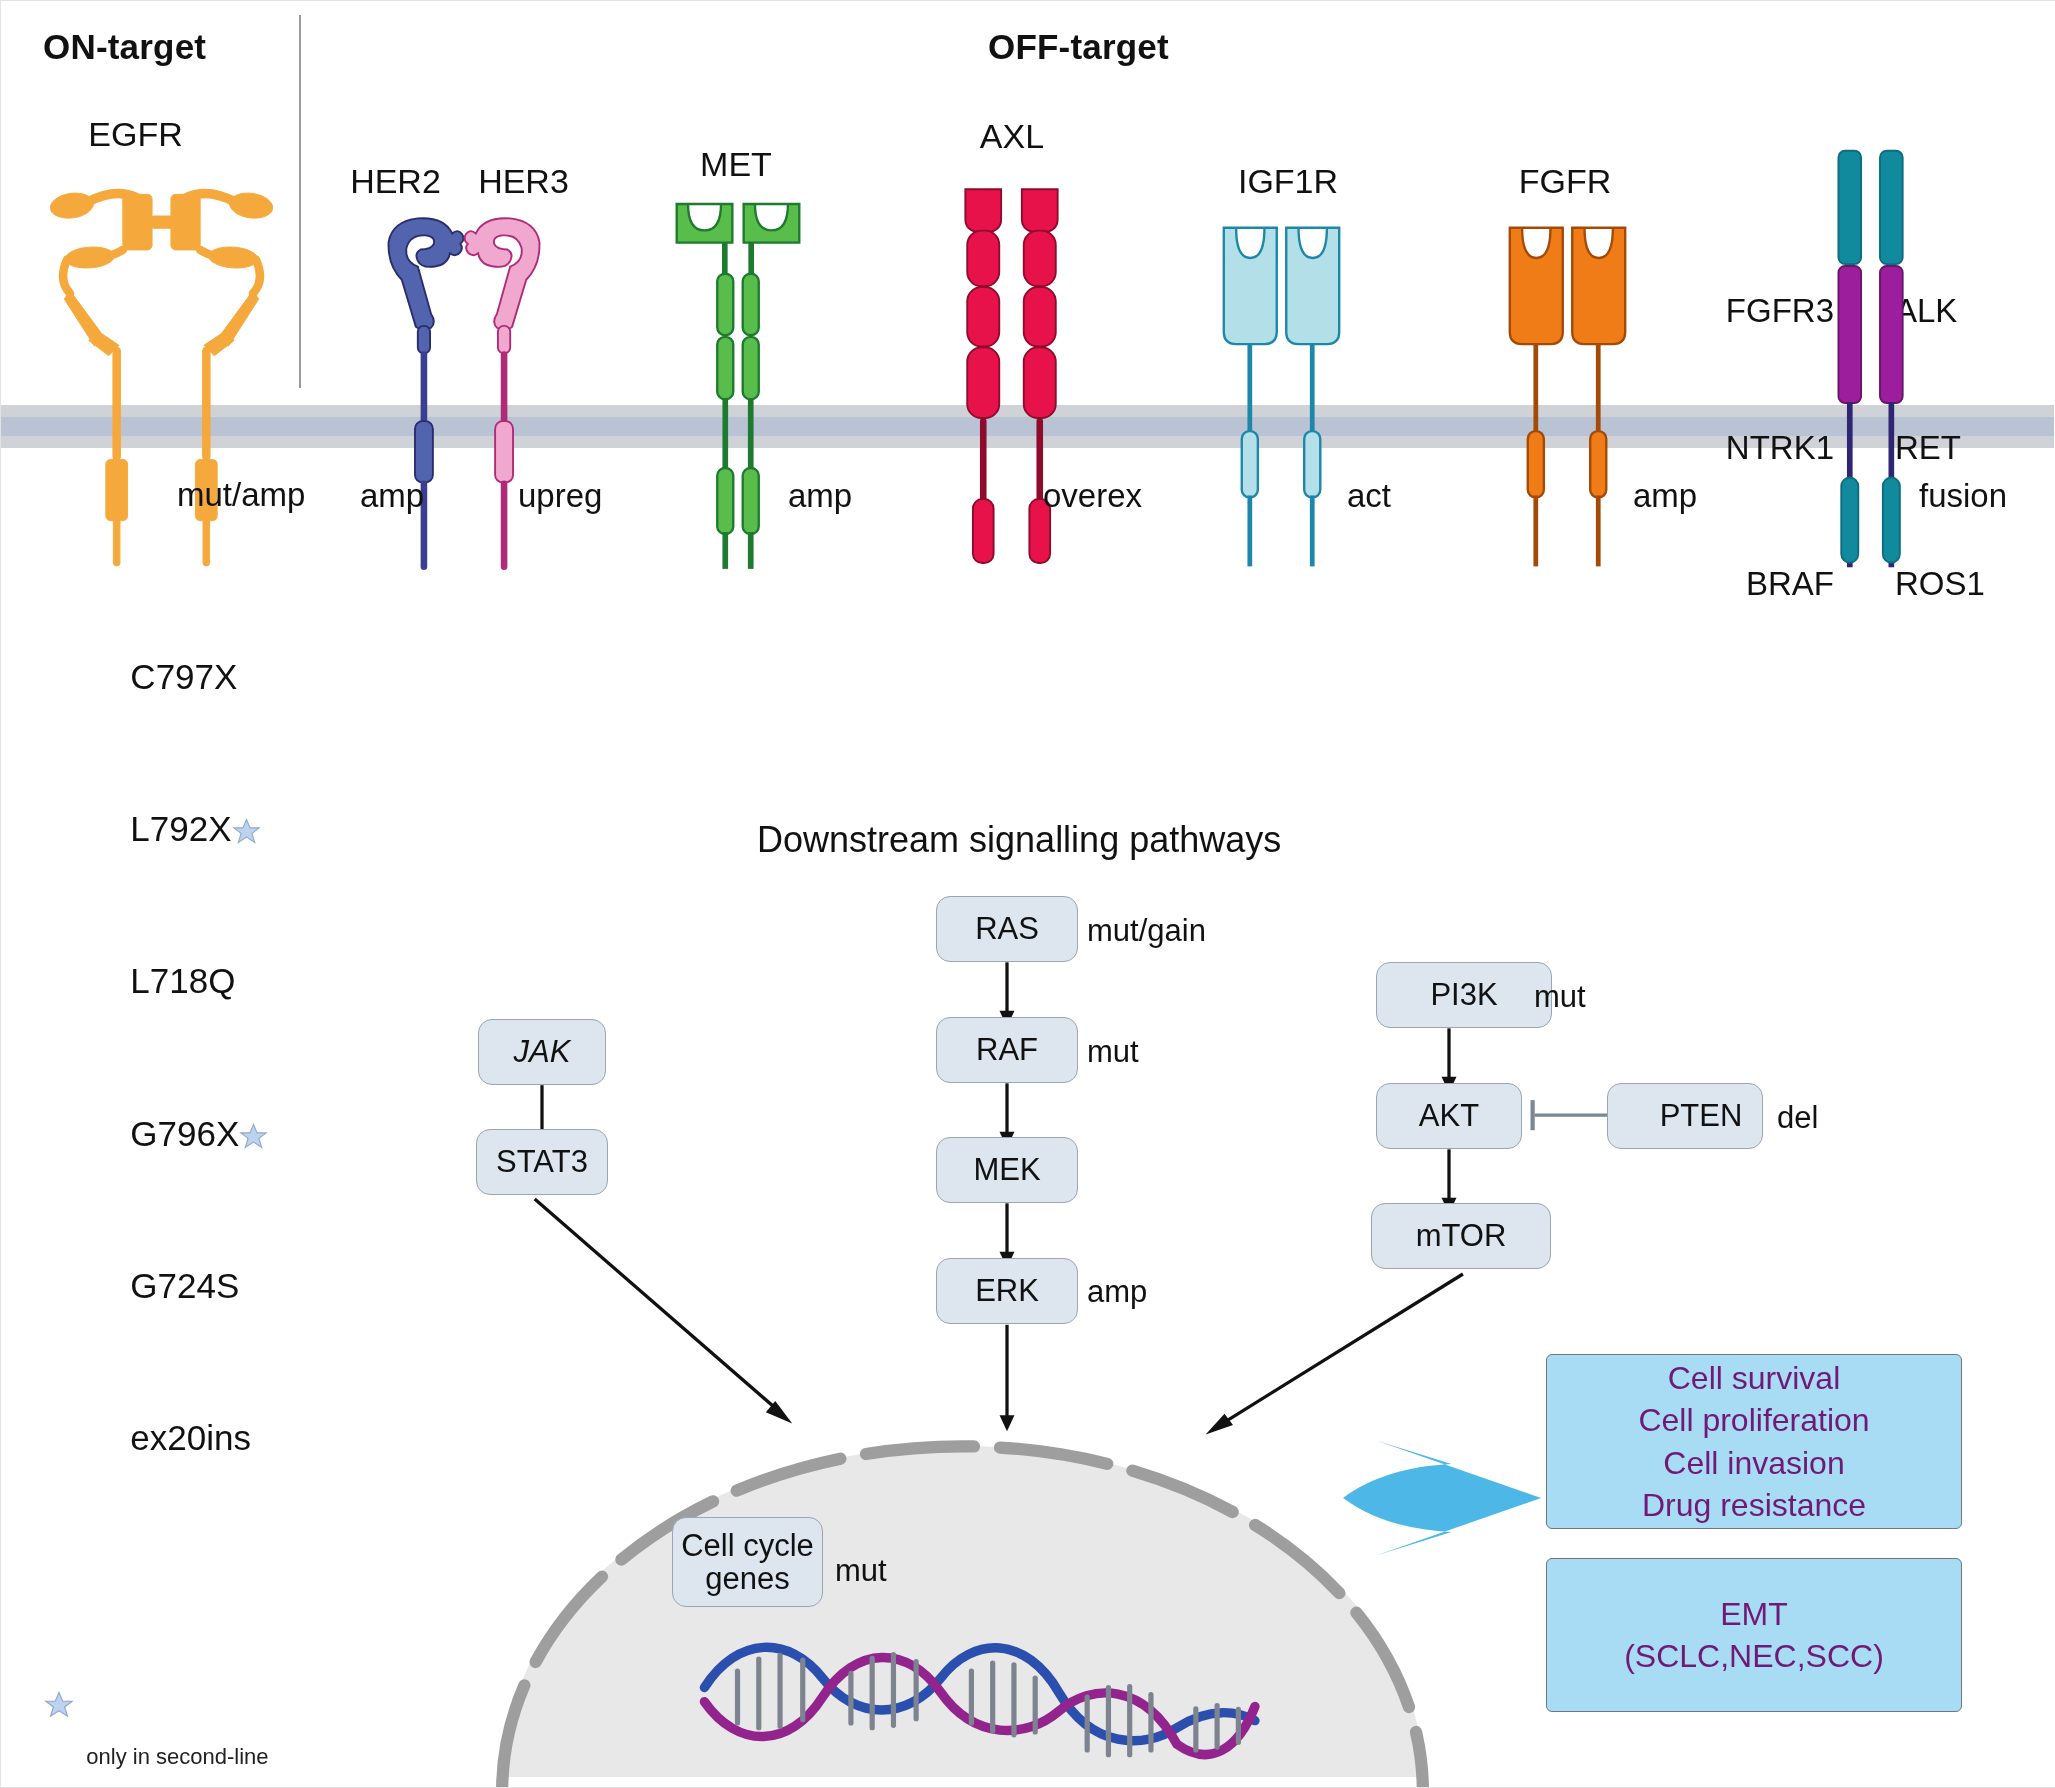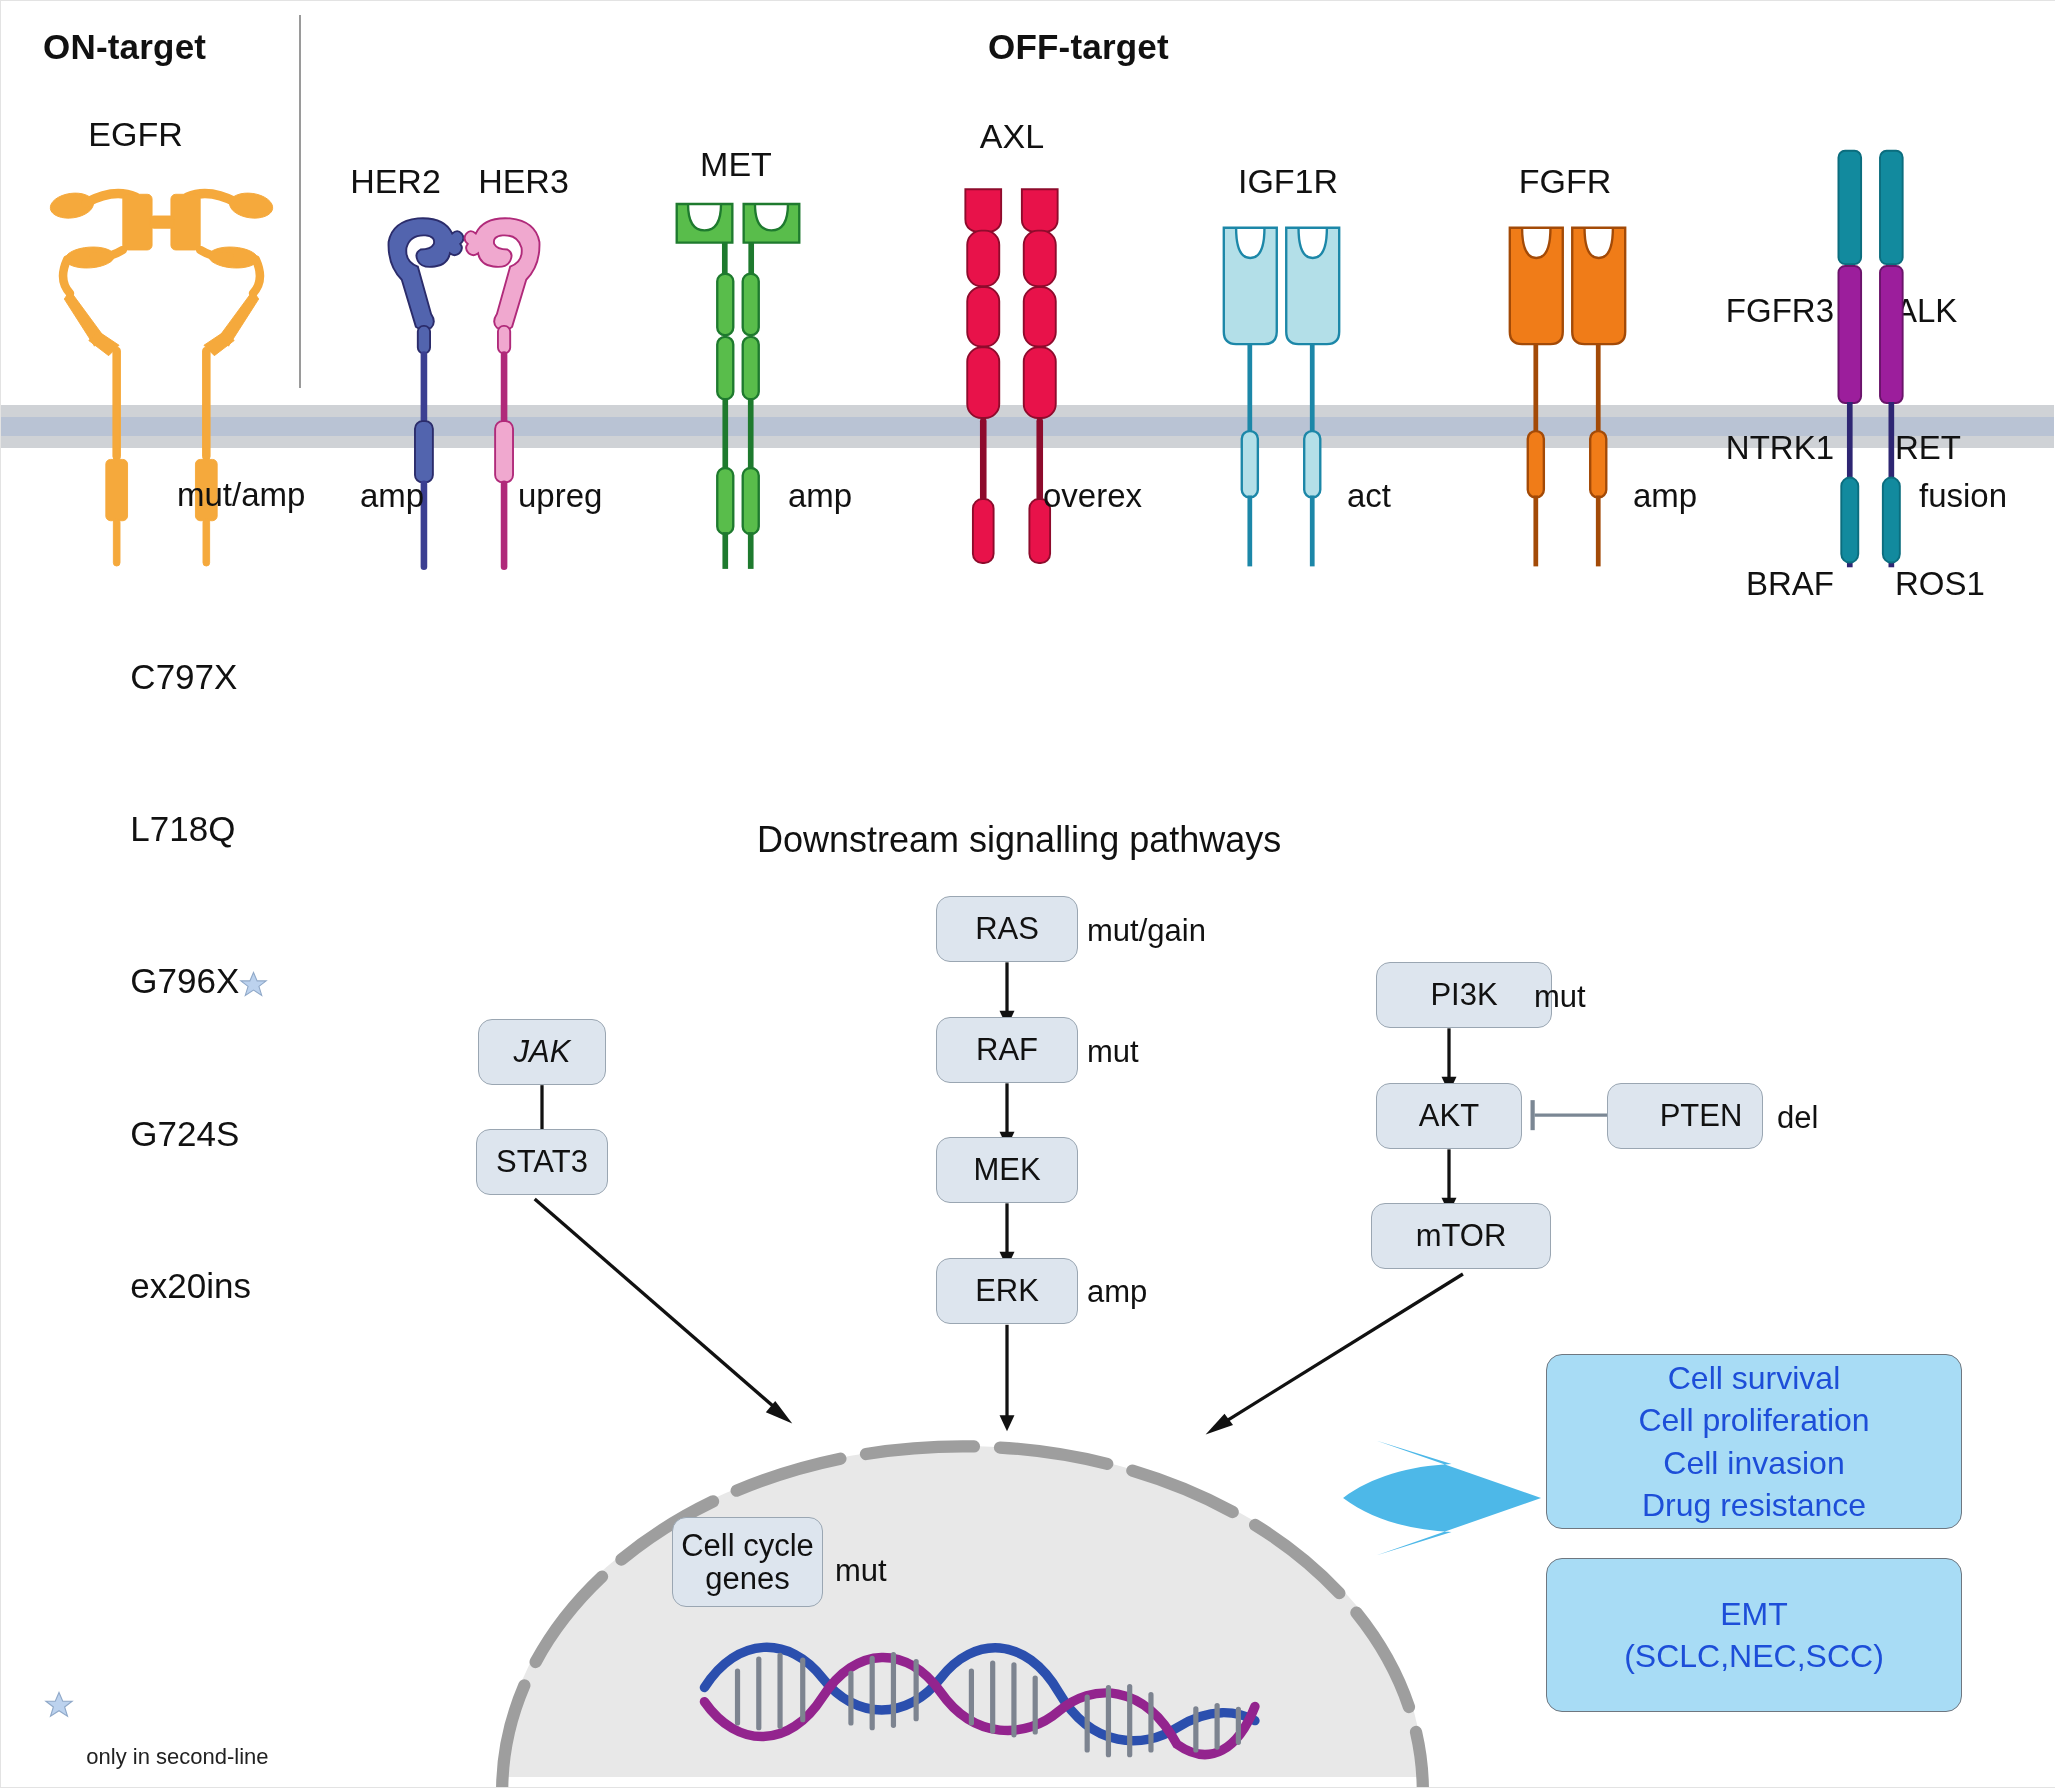--- a/index.html
+++ b/index.html
@@ -29,23 +29,23 @@
 
   
   .pill{
     background:#dde5ee;border:1.4px solid #9aa6b2;border-radius:14px;
     display:flex;align-items:center;justify-content:center;
     font-size:31px;color:#111;text-align:center;line-height:1.08;
     box-sizing:border-box;
   }
   
   .outbox{
-    background:#a8dcf5;border:1.9px solid #6f7780;border-radius:16px;
+    background:#a8dcf5;border:1.9px solid #6f7780;border-radius:6px;
     display:flex;flex-direction:column;align-items:center;justify-content:center;
-    font-size:32px;color:#1d4ed8;line-height:1.32;box-sizing:border-box;text-align:center;
+    font-size:32px;color:#701a75;line-height:1.32;box-sizing:border-box;text-align:center;
   }
   .outbox div{white-space:pre;}
 
   
   .nucleus{
     background:#e8e8e8;border-radius:50% 50% 0 0 / 100% 100% 0 0;
   }
   svg{display:block;overflow:visible;}
   .star{display:inline-block;vertical-align:middle;}
 </style>
@@ -96,20 +96,25 @@
       <rect x="128" y="716" width="14" height="100" rx="7"></rect>
       <rect x="318" y="716" width="14" height="100" rx="7"></rect>
     </g>
   </svg>
 
   <div class="abs txt mlabel" style="left:176px;top:477px;">mut/amp</div>
 
   <div class="abs" style="left:71px;top:600px;">
     <div class="txt mutlist">
       <span>C797X</span>
+    </div>
+    <div class="txt mutlist">
+      <span>L792X</span><svg class="star" width="29" height="29" viewBox="0 0 24 24">
+          <polygon points="12,2 15,9 22.5,9 16.5,13.6 18.8,21 12,16.6 5.2,21 7.5,13.6 1.5,9 9,9" fill="#bcd2ee" stroke="#8fa8c8" stroke-width="0.9"></polygon>
+        </svg>
     </div>
     <div class="txt mutlist">
       <span>L718Q</span>
     </div>
     <div class="txt mutlist">
       <span>G796X</span><svg class="star" width="29" height="29" viewBox="0 0 24 24">
           <polygon points="12,2 15,9 22.5,9 16.5,13.6 18.8,21 12,16.6 5.2,21 7.5,13.6 1.5,9 9,9" fill="#bcd2ee" stroke="#8fa8c8" stroke-width="0.9"></polygon>
         </svg>
     </div>
     <div class="txt mutlist">

